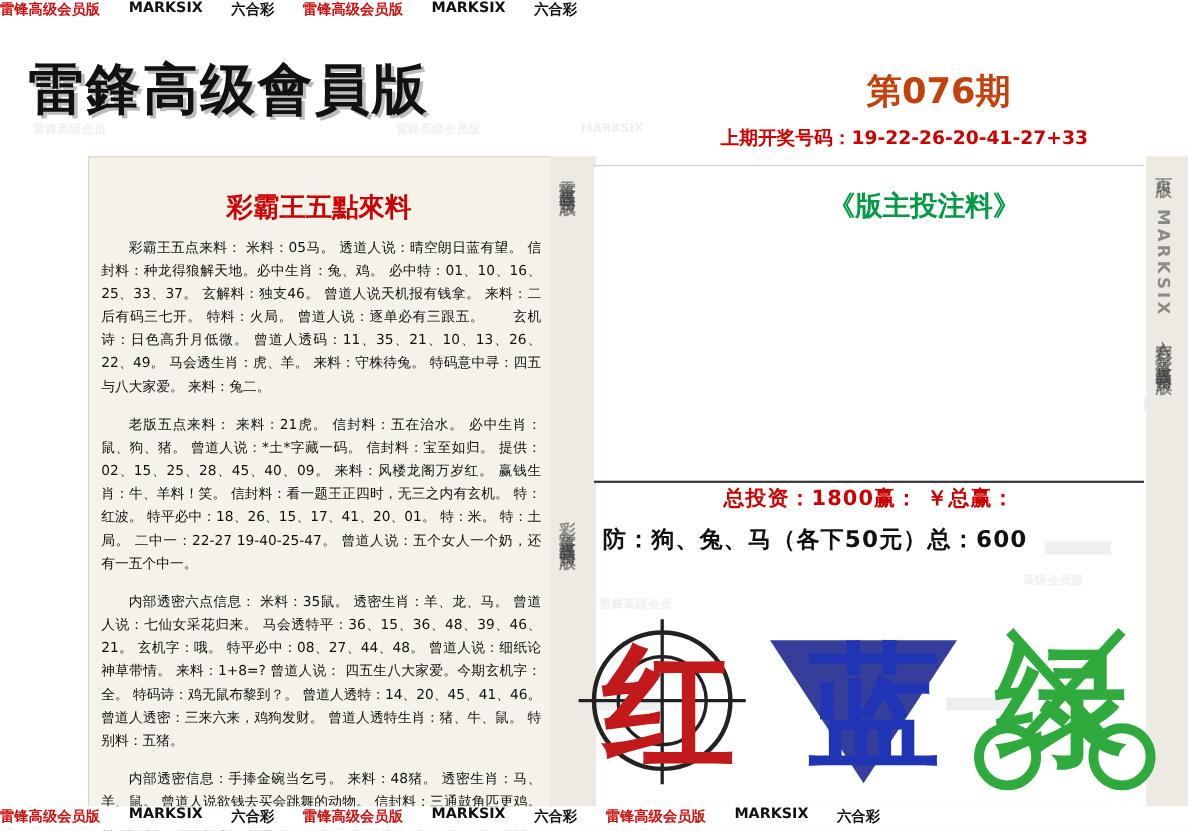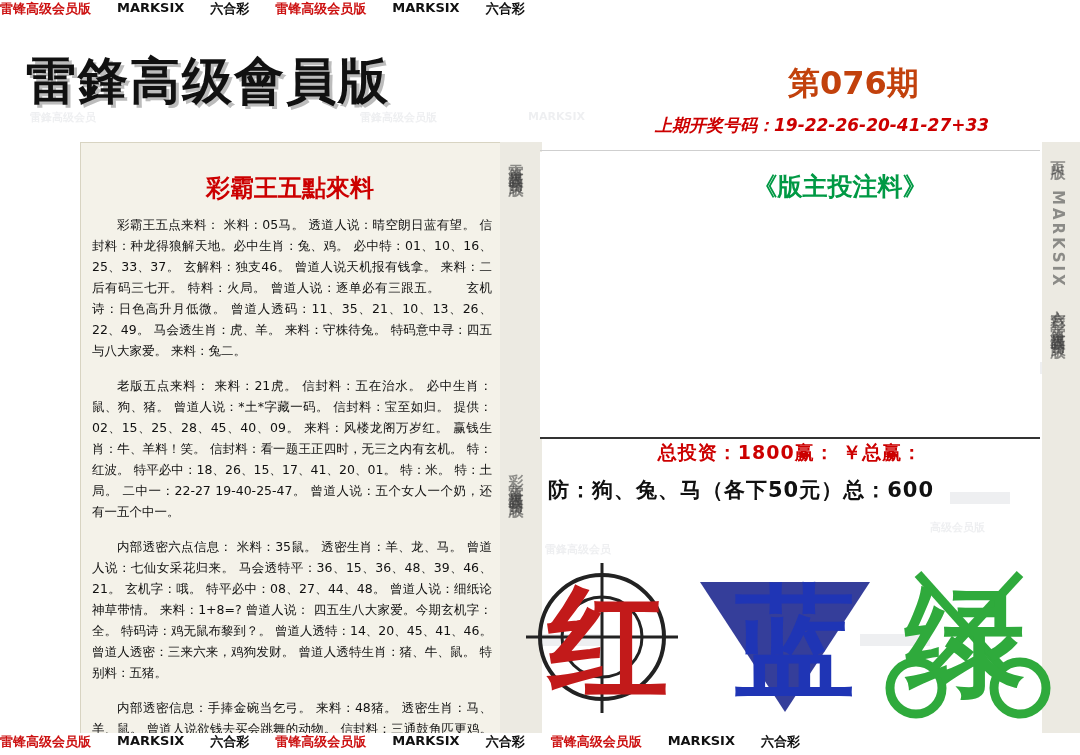--- a/index.html
+++ b/index.html
@@ -58,21 +58,20 @@
     text-shadow:3px 3px 0 #bcbcbc;
   }
   .issue{
     position:absolute;left:760px;top:40px;
     font-size:32px;font-weight:bold;color:#c2410c;margin-left:28px;
   }
   .lastdraw{
     position:absolute;left:655px;top:92px;
     font-size:17px;font-weight:bold;color:#cc0000;
     white-space:nowrap;
-    font-style:italic;
   }
   
   .leftpanel{
     position:absolute;left:80px;top:120px;width:420px;height:600px;
     background:#f4f2e9;
     border:1px solid #d8d4c2;
   }
   .lp-title{
     position:absolute;left:100px;top:150px;width:380px;
     text-align:center;

